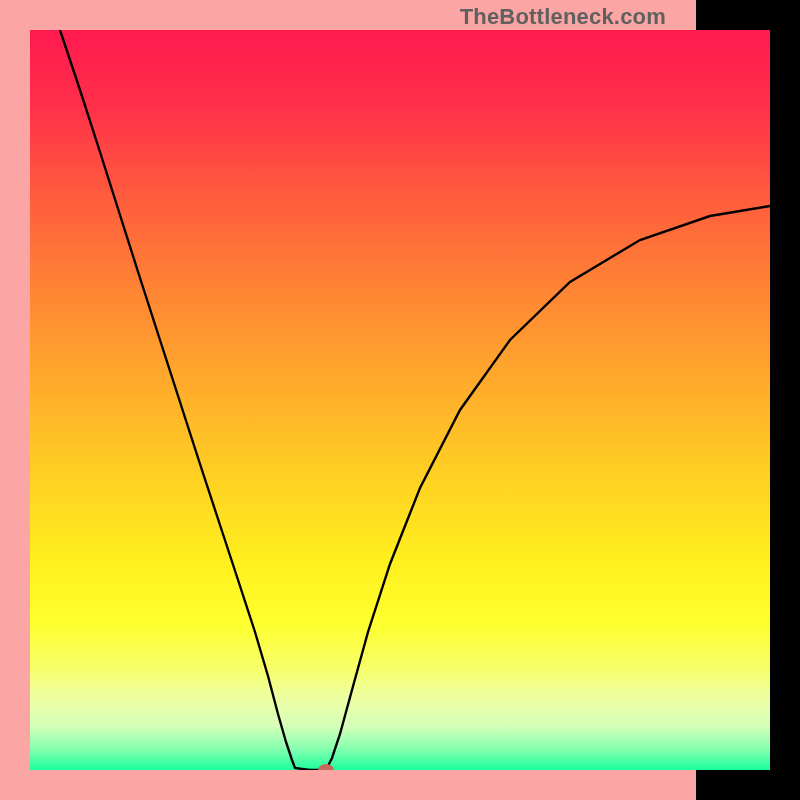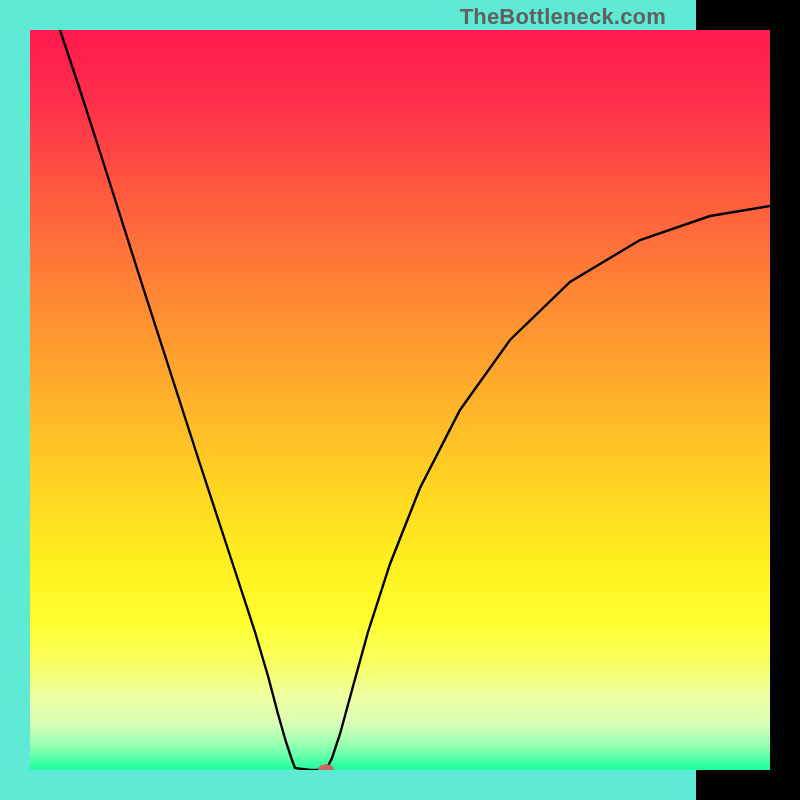--- a/index.html
+++ b/index.html
@@ -8,21 +8,21 @@
     width: 800px;
     height: 800px;
     overflow: hidden;
     background: #000;
     font-family: Arial, Helvetica, sans-serif;
   }
   .frame {
     position: absolute;
     top: 0; left: 0;
     width: 696px; height: 800px;
-    background: #5eead4;
+    background: #fca5a5;
   }
   .plot-area {
     position: absolute;
     top: 30px;
     left: 30px;
     width: 740px;
     height: 740px;
     overflow: hidden;
   }
   .watermark {

